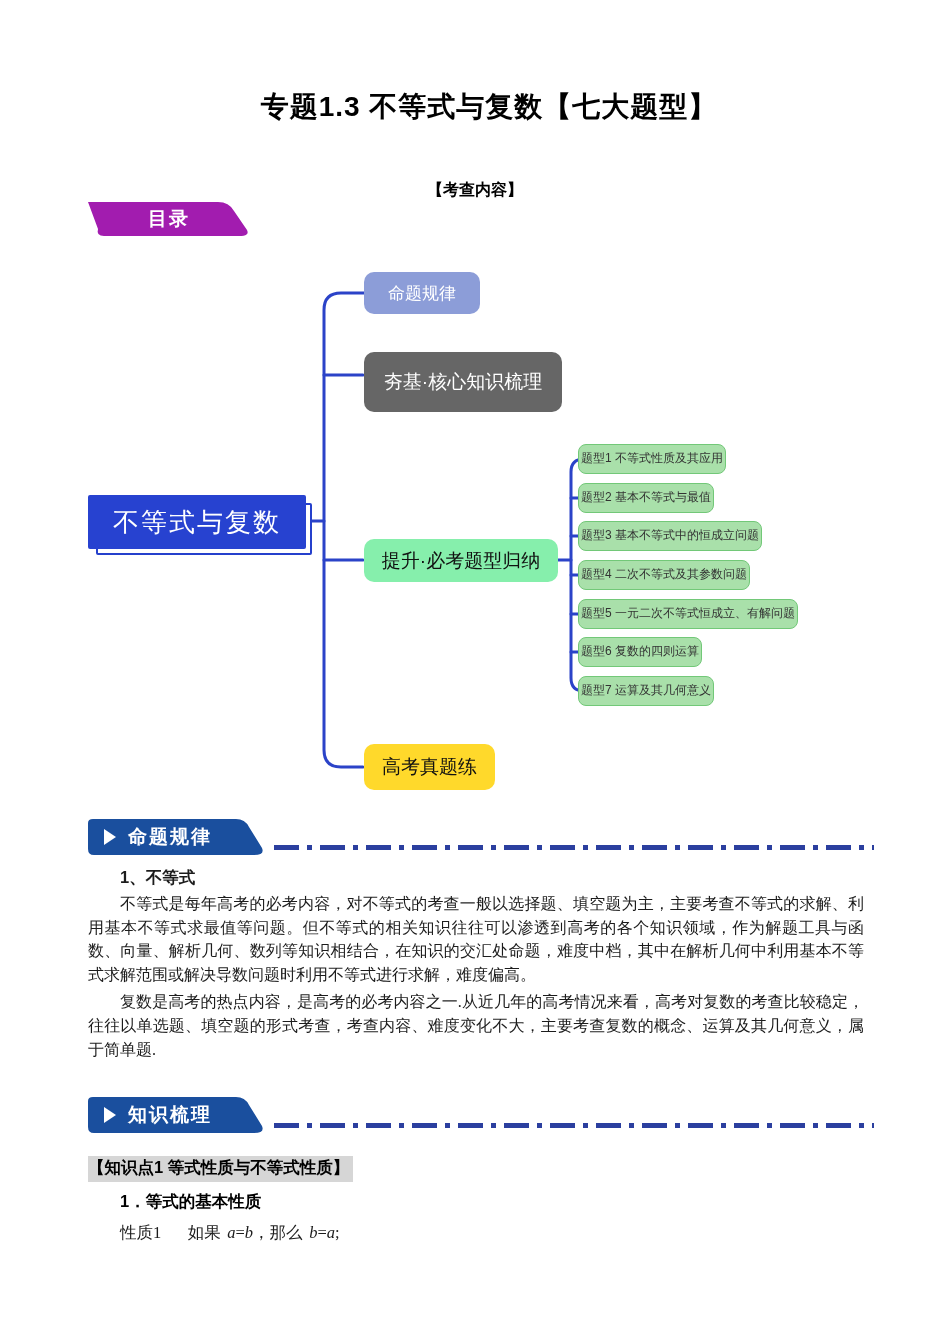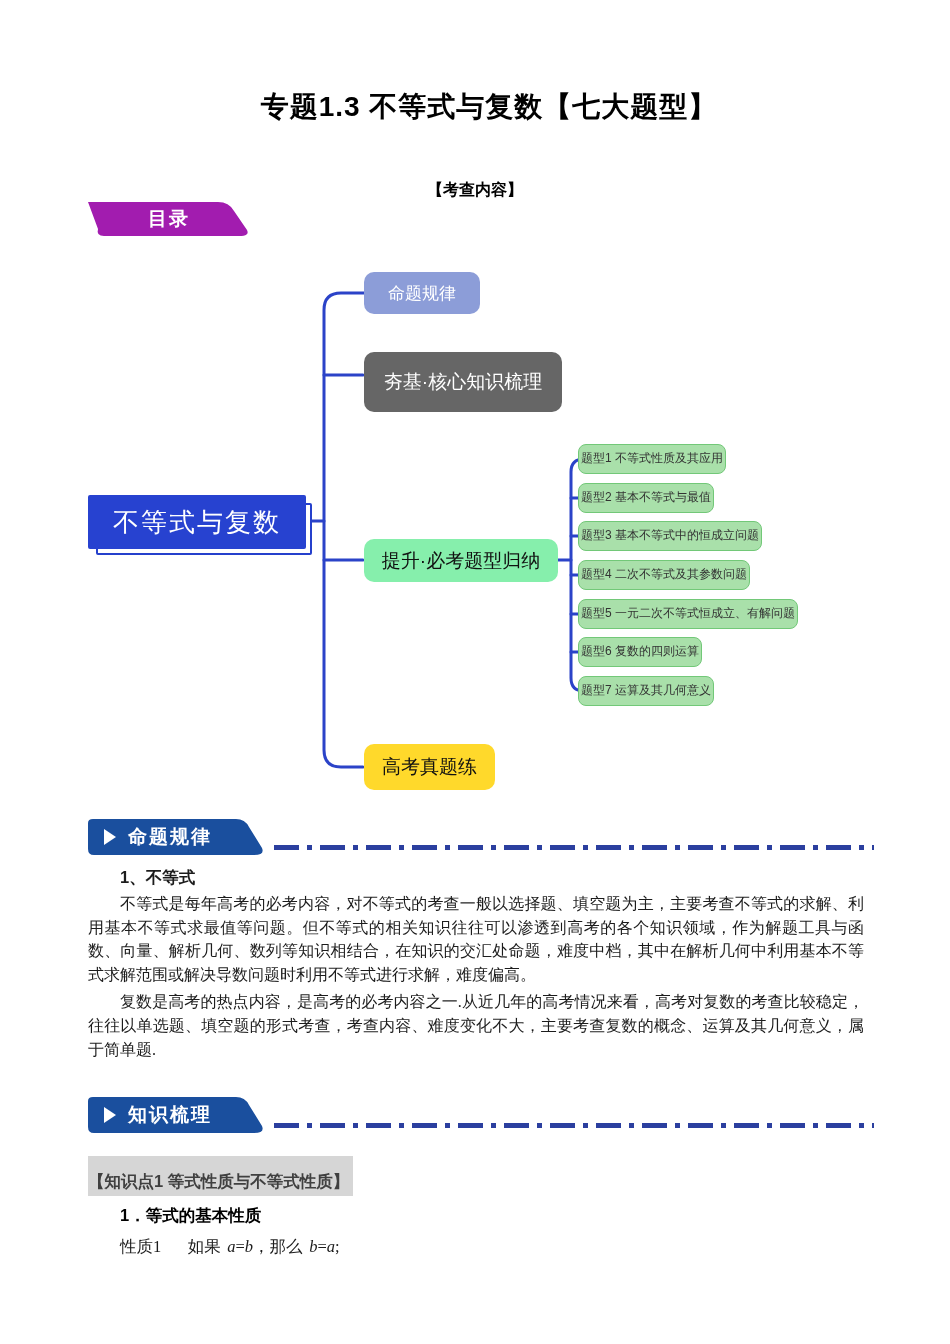--- a/index.html
+++ b/index.html
@@ -68,21 +68,21 @@
   
   .text-flow {
     position:absolute; left:88px; width:776px; color:#1c1c1c;
     font-family:"Liberation Serif", serif; font-size:16px; line-height:23.8px;
     text-align:justify;
   }
   .text-flow h3 { font-size:16.5px; font-weight:bold; margin:0 0 2px 32px; font-family:"Liberation Sans", sans-serif; }
   .text-flow h3.second { margin-top:3px; }
   .text-flow p { text-indent:2em; margin:0 0 3px 0; }
   .kp-title { display:inline-block; background:#d6d6d6; font-weight:bold; font-size:16.5px;
-    font-family:"Liberation Sans", sans-serif; padding:14px 4px 2px 0; color:#404040; }
+    font-family:"Liberation Sans", sans-serif; padding:0 4px 2px 0; color:#000000; }
   .kp-sub { margin:8px 0 0 32px; font-weight:bold; font-size:16.5px; font-family:"Liberation Sans", sans-serif; color:#000; }
   .kp-prop { margin:7px 0 0 32px; font-size:16.5px; color:#1c1c1c; }
   .kp-prop .gap { display:inline-block; width:1.6em; }
   .kp-prop .sgap { display:inline-block; width:0.4em; }
   .math-var { font-family:"Liberation Serif", serif; font-style:italic; }
 </style>
 </head>
 <body>
 
 <div class="page">

